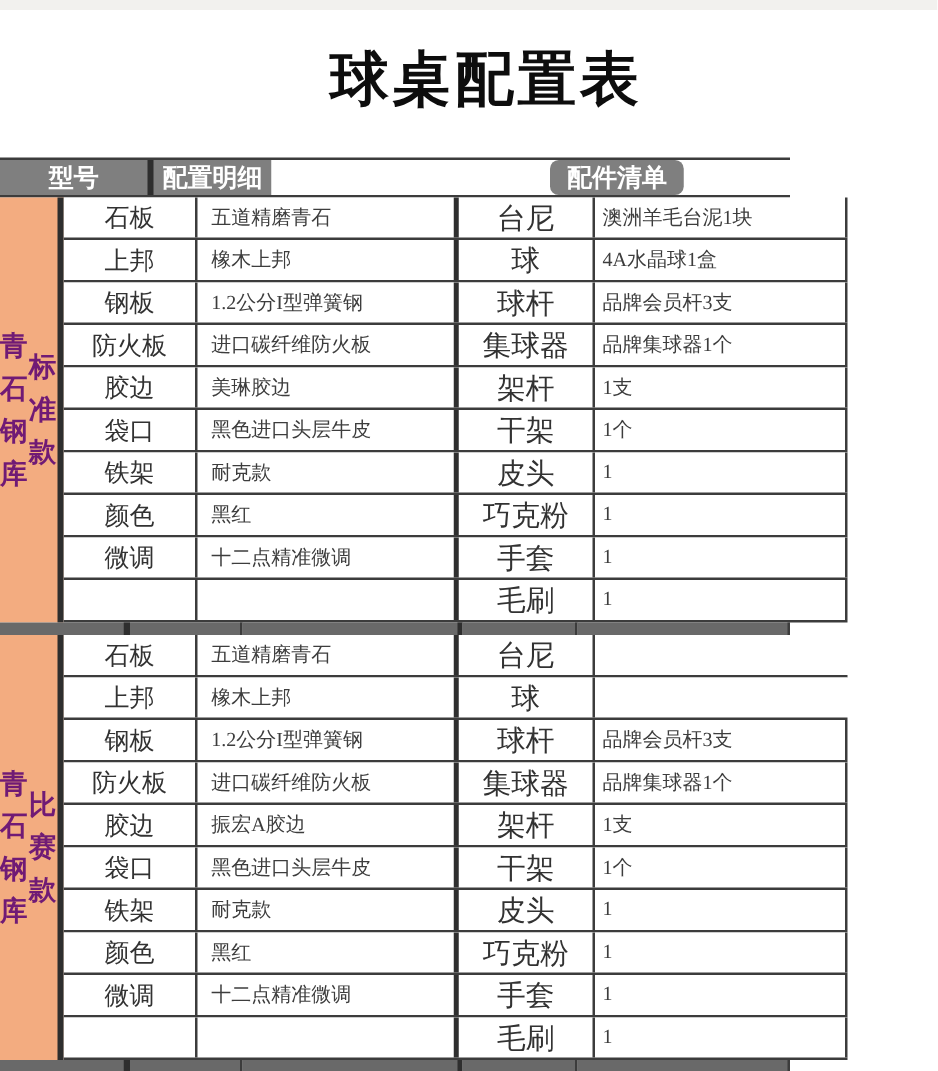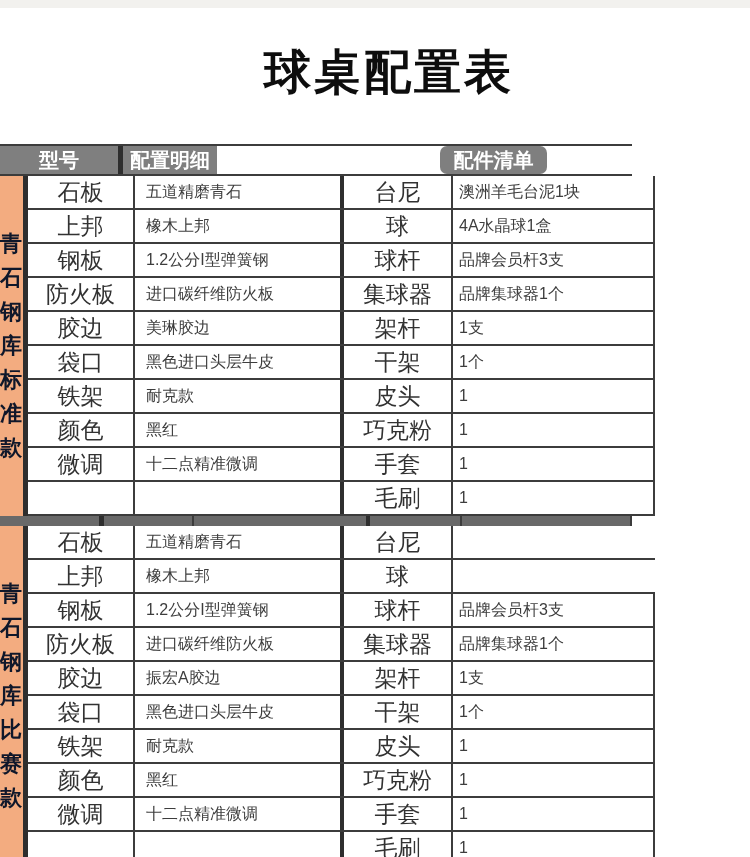--- a/index.html
+++ b/index.html
@@ -5,51 +5,51 @@
   * { margin:0; padding:0; box-sizing:border-box; }
   html,body { width:750px; background:#ffffff; }
   body {
     height:857px; overflow:hidden;
     font-family:"Liberation Sans","DejaVu Sans",sans-serif;
     --model-bg:#F3AC80; --header-bg:#7F7F7F; --band-bg:#696969;
     --h-line:#3c3c3c; --v-line:#2e2e2e;
   }
   .top-strip { height:8px; background:#f2f1ee; }
   .title {
-    height:136px; display:flex; align-items:center; justify-content:center;
+    height:118px; display:flex; align-items:center; justify-content:center;
     padding-bottom:8px; font-size:47px; font-weight:bold; letter-spacing:3px; color:#0d0d0d;margin-left:28px;
   }
-  .cfg-table { width:632px; }
+  .cfg-table { width:632px;font-family:Liberation Serif, serif; }
 
   
   .header-row {
     display:flex; height:32px; background:#fff;
     border-top:2px solid var(--h-line); border-bottom:2px solid var(--h-line);
   }
   .h-cell {
     color:#fff; font-weight:bold; font-size:20px;
     display:flex; align-items:center; justify-content:center;
   }
   .h-model { width:123px; background:var(--header-bg); border-right:5px solid var(--v-line); }
   .h-config { width:94px; background:var(--header-bg); }
   .h-gap1 { width:223px; }
   .h-acc { width:107px; background:var(--header-bg);border-radius:7px; }
   .h-gap2 { flex:1; }
 
   
   .section { display:flex; }
   .model-cell {
     width:123px; border-right:5px solid var(--v-line); background:var(--model-bg);
-    color:#0f172a; font-weight:bold; font-size:22px; line-height:1.55; letter-spacing:1px;
-    display:flex; flex-direction:column; justify-content:center; align-items:center; text-align:center;
+    color:#701a75; font-weight:bold; font-size:22px; line-height:1.55; letter-spacing:1px;
+    display:flex; flex-direction:row; justify-content:center; align-items:center; text-align:center;
   }
   .rows { width:627px; }
   .row { display:flex; height:34px; border-bottom:2px solid var(--h-line); background:#fff; }
   .cell { display:flex; align-items:center; overflow:hidden; white-space:nowrap; }
-  .cfg-item { width:107px; justify-content:center; font-size:23px; color:#323232; border-right:2px solid var(--h-line); }
+  .cfg-item { width:107px; justify-content:center; font-size:20px; color:#323232; border-right:2px solid var(--h-line); }
   .cfg-val  { width:209px; padding-left:11px; font-size:16px; color:#3d3d3d; border-right:4px solid var(--v-line); }
   .acc-item { width:109px; justify-content:center; font-size:23px; color:#323232; border-right:2px solid var(--h-line); }
   .acc-val  { width:202px; padding-left:6px; font-size:16px; color:#3d3d3d; border-right:2px solid var(--h-line); }
 
   
   .band { display:flex; }
   .band-sep { height:10px; }
   .band-bottom { height:9px; }
   .band > div { background:var(--band-bg); height:100%; }
   .b-model { width:123px; border-right:5px solid var(--v-line); }

